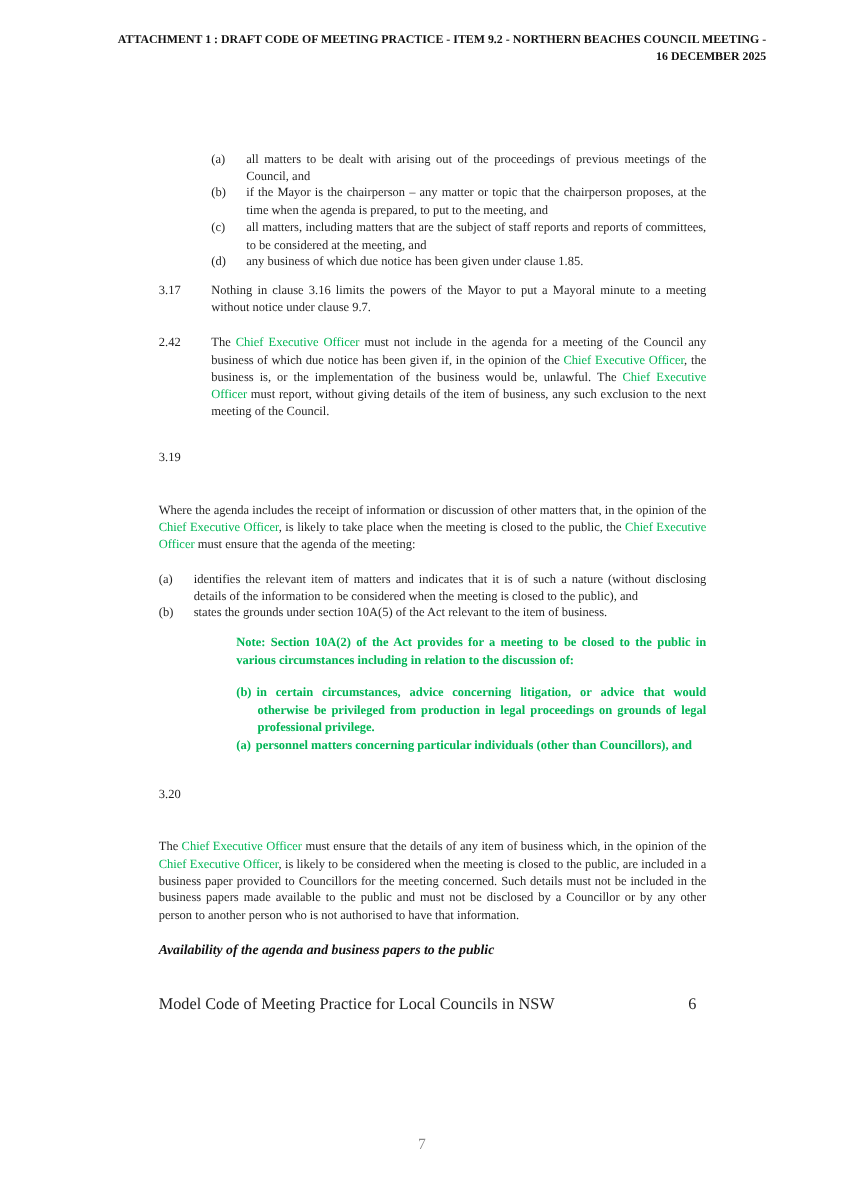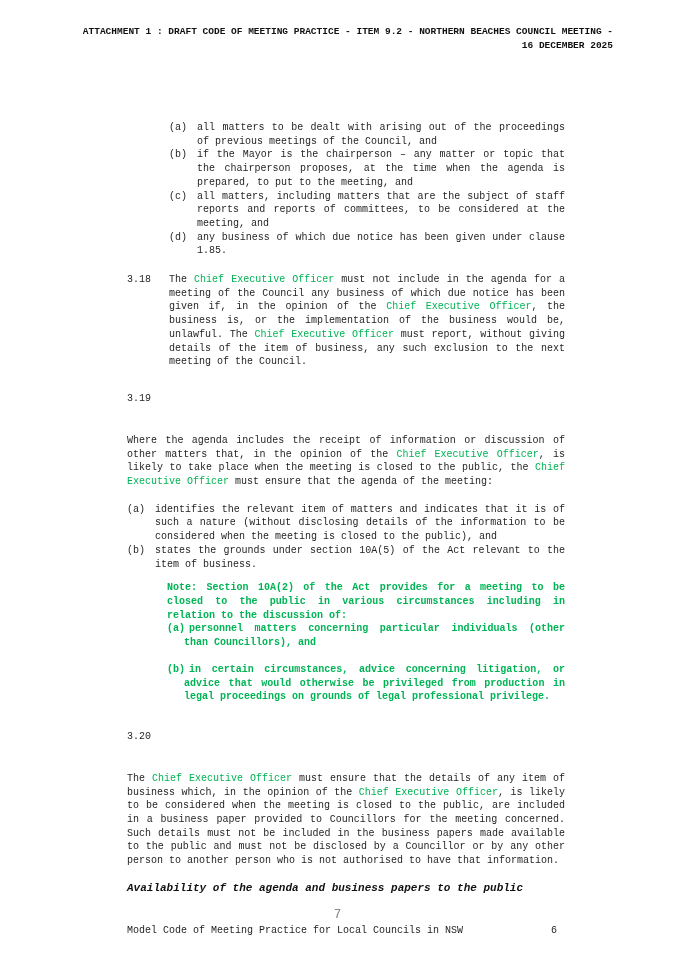--- a/index.html
+++ b/index.html
@@ -5,21 +5,21 @@
   :root{
     --accent-green:#00b455;
     --body-text:#1f1f1f;
     --muted-gray:#8a8a8a;
   }
   html,body{margin:0;padding:0;background:#ffffff;}
   .doc{
     position:relative;
     width:675px;height:955px;
     background:#ffffff;
-    font-family:Liberation Mono, monospace;
+    font-family:Liberation Serif, serif;
     color:var(--body-text);
     overflow:hidden;
   }
   .hdr{
     position:absolute;top:25px;left:58px;right:62px;
     text-align:right;font-weight:700;font-size:9.5px;line-height:14px;
     color:#111111;
   }
   .hdr-line{white-space:nowrap;}
   .body{
@@ -30,35 +30,35 @@
   .clause .num{flex:0 0 42px;text-align:left;}
   .clause .txt{flex:1;}
   .li{display:flex;}
   .li .mk{flex:0 0 28px;}
   .li .lt{flex:1;text-align:justify;}
   .mt-317{margin-top:9px;}
   .mt-318{margin-top:15px;}
   .mt-319{margin-top:23px;flex-direction:column;}
   .sublist{margin-top:14px;}
   .note{
-    margin-top:10px;margin-left:40px;
+    margin-top:10px;margin-left:62px;
     color:var(--accent-green);font-weight:700;text-align:justify;
   }
   .n-li{padding-left:17px;text-indent:-17px;}
   .n-li .mk2{margin-right:4px;}
   .n-li-b{margin-top:13px;}
   .mt-320{margin-top:26px;flex-direction:column;}
   .green{color:var(--accent-green);}
   .sec-head{
     margin:14px 0 0 0;font-size:11px;font-weight:700;font-style:italic;
     text-align:left;color:#111111;
   }
   .footer{
     margin-top:28px;display:flex;justify-content:space-between;
-    font-size:10px;text-align:left;color:#1f1f1f;
+    font-size:13px;text-align:left;color:#1f1f1f;
   }
   .footer .pgnum{padding-right:8px;}
   .footer span{white-space:nowrap;}
   .outer-page{
     position:absolute;top:908px;left:0;width:675px;
     text-align:center;font-size:12.5px;color:var(--muted-gray);
   }
 </style>
 </head>
 <body>
@@ -87,23 +87,27 @@
           <span class="mk">(c)</span>
           <span class="lt">all matters, including matters that are the subject of staff reports and reports of committees, to be considered at the meeting, and</span>
         </div>
         <div class="li">
           <span class="mk">(d)</span>
           <span class="lt">any business of which due notice has been given under clause 1.85.</span>
         </div>
       </div>
     </section>
 
+    <section class="clause mt-317">
+      <div class="num">3.17</div>
+      <div class="txt">Nothing in clause 3.16 limits the powers of the Mayor to put a Mayoral minute to a meeting without notice under clause 9.7.</div>
+    </section>
 
     <section class="clause mt-318">
-      <div class="num">3.18</div>
+      <div class="num">2.42</div>
       <div class="txt"><span>The </span><span class="green">Chief Executive Officer</span><span> must not include in the agenda for a meeting of the Council any business of which due notice has been given if, in the opinion of the </span><span class="green">Chief Executive Officer</span><span>, the business is, or the implementation of the business would be, unlawful. The </span><span class="green">Chief Executive Officer</span><span> must report, without giving details of the item of business, any such exclusion to the next meeting of the Council.</span></div>
     </section>
 
     <section class="clause mt-319">
       <div class="num">3.19</div>
       <div class="txt">
         <div class="para"><span>Where the agenda includes the receipt of information or discussion of other matters that, in the opinion of the </span><span class="green">Chief Executive Officer</span><span>, is likely to take place when the meeting is closed to the public, the </span><span class="green">Chief Executive Officer</span><span> must ensure that the agenda of the meeting:</span></div>
         <div class="sublist">
           <div class="li">
             <span class="mk">(a)</span>
@@ -112,25 +116,25 @@
           <div class="li">
             <span class="mk">(b)</span>
             <span class="lt">states the grounds under section 10A(5) of the Act relevant to the item of business.</span>
           </div>
         </div>
       </div>
     </section>
 
     <section class="note">
       <div class="note-intro">Note: Section 10A(2) of the Act provides for a meeting to be closed to the public in various circumstances including in relation to the discussion of:</div>
+      <div class="n-li n-li-b">
+        <span class="mk2">(b)</span><span>in certain circumstances, advice concerning litigation, or advice that would otherwise be privileged from production in legal proceedings on grounds of legal professional privilege.</span>
+      </div>
       <div class="n-li">
         <span class="mk2">(a)</span><span>personnel matters concerning particular individuals (other than Councillors), and</span>
-      </div>
-      <div class="n-li n-li-b">
-        <span class="mk2">(b)</span><span>in certain circumstances, advice concerning litigation, or advice that would otherwise be privileged from production in legal proceedings on grounds of legal professional privilege.</span>
       </div>
     </section>
 
     <section class="clause mt-320">
       <div class="num">3.20</div>
       <div class="txt"><span>The </span><span class="green">Chief Executive Officer</span><span> must ensure that the details of any item of business which, in the opinion of the </span><span class="green">Chief Executive Officer</span><span>, is likely to be considered when the meeting is closed to the public, are included in a business paper provided to Councillors for the meeting concerned. Such details must not be included in the business papers made available to the public and must not be disclosed by a Councillor or by any other person to another person who is not authorised to have that information.</span></div>
     </section>
 
     <h2 class="sec-head">Availability of the agenda and business papers to the public</h2>
 

